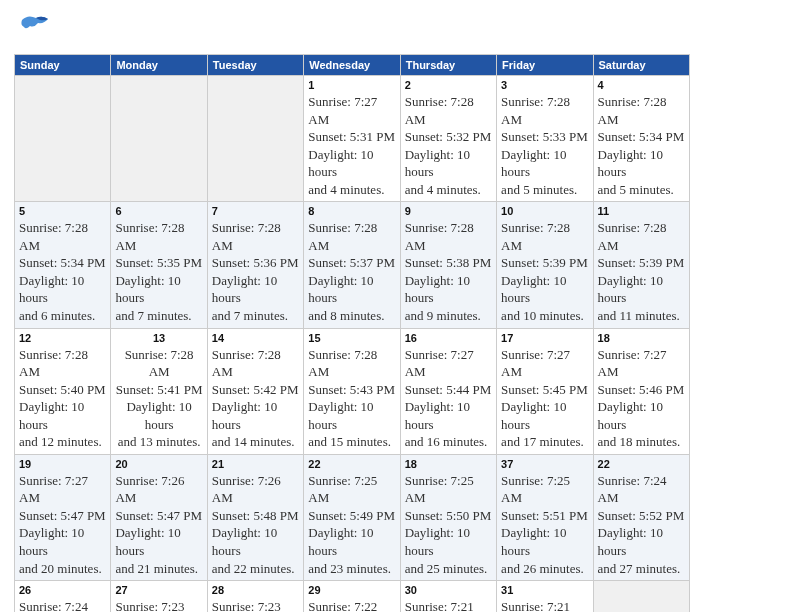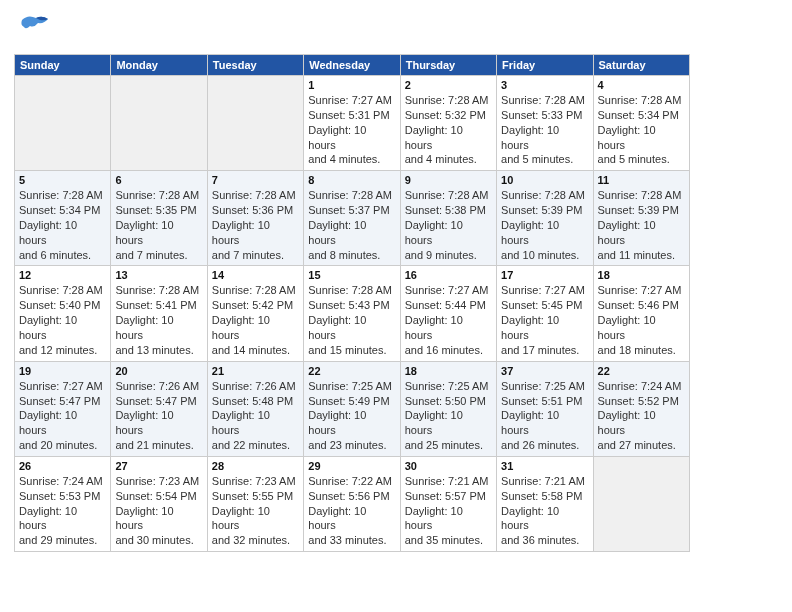--- a/index.html
+++ b/index.html
@@ -63,23 +63,24 @@
       background: #ffffff;
     }
     .day-num {
       font-size: 11px;
       font-weight: bold;
       color: #111;
       display: block;
       margin-bottom: 2px;
     }
     .cell-text {
-      font-size: 11px;
+      font-size: 13px;
       line-height: 1.35;
       color: #333;
+      font-family: Liberation Serif, serif;
     }
     .empty {
       background: #f0f0f0 !important;
     }
     .logo-wrapper {
       display: flex;
       align-items: center;
       gap: 4px;
     }
   </style>
@@ -168,21 +169,21 @@
           <td style="background: rgb(240, 244, 249);">
             <span class="day-num">11</span>
             <div class="cell-text">Sunrise: 7:28 AM<br>Sunset: 5:39 PM<br>Daylight: 10 hours<br>and 11 minutes.</div>
           </td>
         </tr>
         <tr>
           <td style="background: rgb(255, 255, 255);">
             <span class="day-num">12</span>
             <div class="cell-text">Sunrise: 7:28 AM<br>Sunset: 5:40 PM<br>Daylight: 10 hours<br>and 12 minutes.</div>
           </td>
-          <td style="background: rgb(255, 255, 255);">
+          <td style="background: rgb(255, 255, 255); text-align: center;">
             <span class="day-num">13</span>
             <div class="cell-text">Sunrise: 7:28 AM<br>Sunset: 5:41 PM<br>Daylight: 10 hours<br>and 13 minutes.</div>
           </td>
           <td style="background: rgb(255, 255, 255);">
             <span class="day-num">14</span>
             <div class="cell-text">Sunrise: 7:28 AM<br>Sunset: 5:42 PM<br>Daylight: 10 hours<br>and 14 minutes.</div>
           </td>
           <td style="background: rgb(255, 255, 255);">
             <span class="day-num">15</span>
             <div class="cell-text">Sunrise: 7:28 AM<br>Sunset: 5:43 PM<br>Daylight: 10 hours<br>and 15 minutes.</div>

